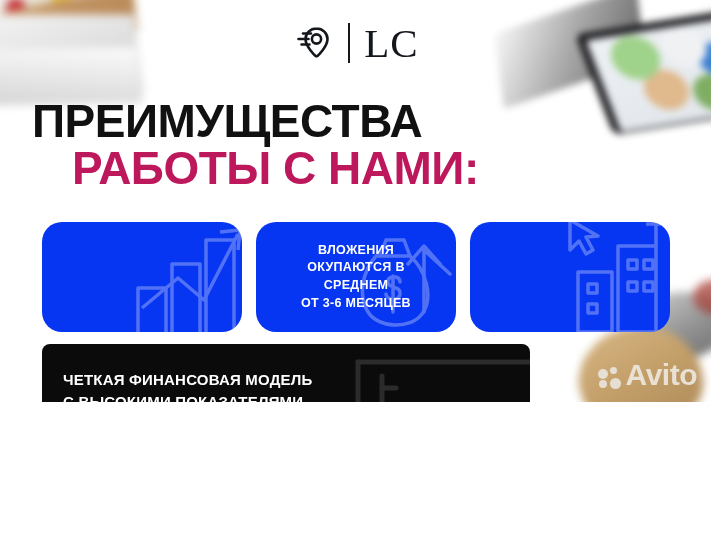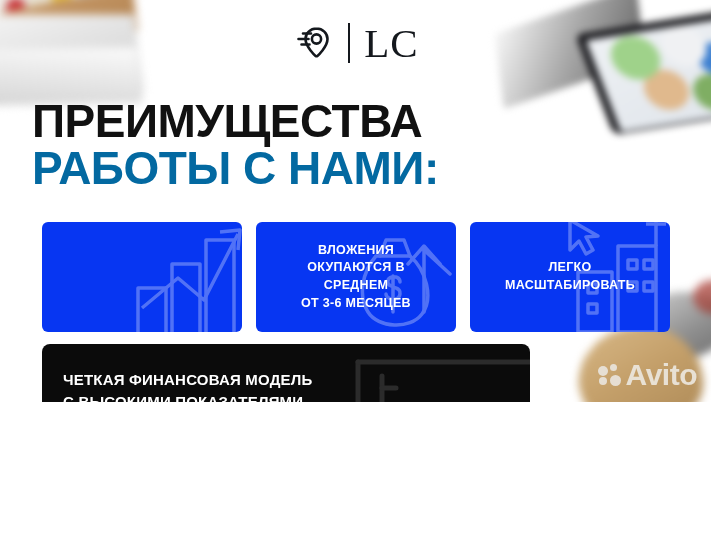--- a/index.html
+++ b/index.html
@@ -156,21 +156,21 @@
     background: linear-gradient(150deg,#c2615a,#8d4038);
     opacity: .85;
   }
 
   
   .watermark {
     position: absolute;
     right: 14px;
     bottom: 12px;
     display: flex;
-    align-items: center;
+    align-items: flex-end;
     gap: 5px;
     opacity: .92;
     pointer-events: none;
   }
   .wm-dots { position: relative; width: 23px; height: 23px; }
   .wm-dots i {
     position: absolute;
     display: block;
     border-radius: 50%;
     background: #e9e4dc;
@@ -220,36 +220,36 @@
     width: 620px;
   }
   .headline .line {
     font-size: 46px;
     font-weight: bold;
     line-height: 1.03;
     letter-spacing: -0.5px;
     white-space: nowrap;
   }
   .headline .l1 { color: #111111; }
-  .headline .l2 { color: #0369a1; }
+  .headline .l2 { color: #be185d; margin-left: 40px; }
 
   
   .cards {
     position: absolute;
     left: 42px;
     top: 222px;
     width: 628px;
     height: 110px;
     display: flex;
     gap: 14px;
   }
   .card {
     position: relative;
     flex: 1 1 0;
-    border-radius: 6px;
+    border-radius: 20px;
     background: #0736f2;
     overflow: hidden;
     display: flex;
     align-items: center;
     justify-content: center;
   }
   .card-art {
     position: absolute;
     right: -10px;
     top: -6px;
@@ -391,22 +391,20 @@
             <rect x="28" y="68" width="9" height="9"></rect>
             <rect x="28" y="88" width="9" height="9"></rect>
             <rect x="68" y="44" width="9" height="9"></rect>
             <rect x="84" y="44" width="9" height="9"></rect>
             <rect x="68" y="66" width="9" height="9"></rect>
             <rect x="84" y="66" width="9" height="9"></rect>
             <path d="M10 4 L10 34 L19 25 L26 38 L33 34 L26 21 L38 20 Z"></path>
           </g>
         </svg>
       </span>
-      <span class="card-text">ЛЕГКО
-МАСШТАБИРОВАТЬ</span>
     </div>
 
   </div>
 
   <div class="dark-card">
     <span class="dark-card-art">
       <svg width="200" height="120" viewBox="0 0 200 120" aria-hidden="true">
         <g fill="none" stroke="#2b2b2b" stroke-width="5" stroke-linecap="round" stroke-linejoin="round">
           <path d="M6 4 L6 116"></path>
           <path d="M6 4 L196 4"></path>

